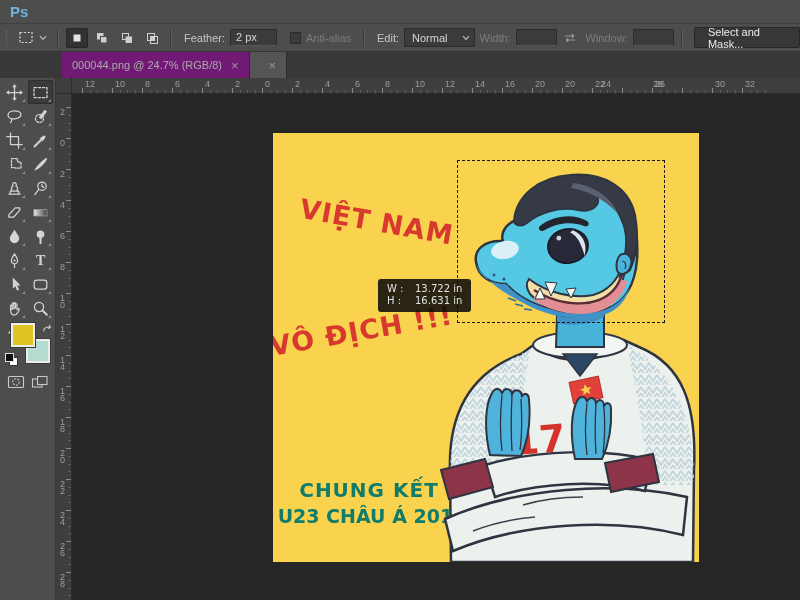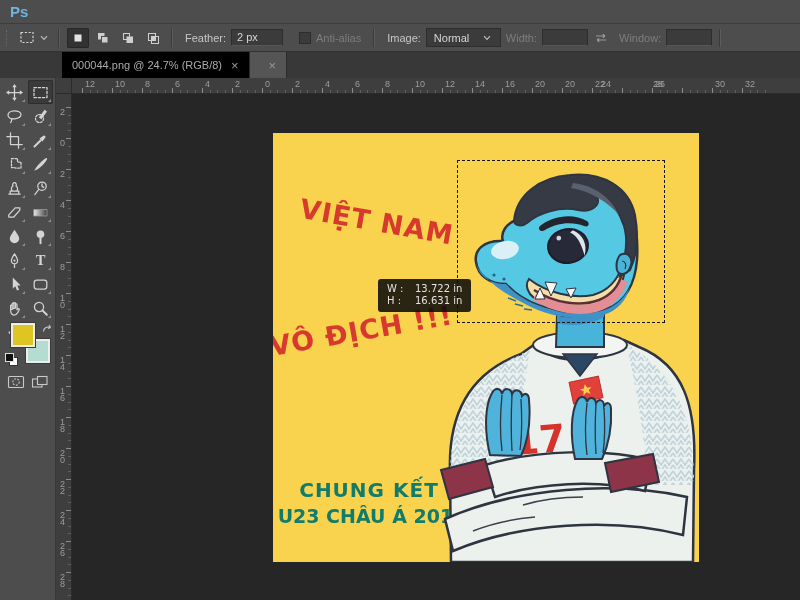--- a/index.html
+++ b/index.html
@@ -29,21 +29,21 @@
   .mode-btn.active{background:#323232;box-shadow:inset 0 0 0 1px #272727;}
   .cb{width:10px;height:10px;background:#3b3b3b;border:1px solid #2c2c2c;display:inline-block;margin-right:5px;}
   .ob-button{background:#373737;border:1px solid #262626;border-radius:2px;color:#ececec;font-size:11px;
              height:19px;display:flex;align-items:center;padding:0 13px;margin-left:4px;}
   .preset{display:flex;align-items:center;gap:4px;padding:2px 3px;}
 
   
   #tabbar{left:0;top:52px;width:800px;height:26px;background:#383838;display:flex;box-sizing:border-box;}
   .tab-spacer{width:62px;}
   .tab{display:flex;align-items:center;padding:0 10px;font-size:11px;border-right:1px solid #2b2b2b;white-space:nowrap;}
-  .tab.inactive{background:#000000;color:#aaa;}
+  .tab.inactive{background:#701a75;color:#aaa;}
   .tab.active{background:#555;color:#e8e8e8;}
   .tab-close{margin-left:9px;font-size:13px;color:#999;line-height:1;}
 
   
   #toolbar{left:0;top:78px;width:56px;height:522px;background:#4d4d4d;border-right:1px solid #383838;box-sizing:border-box;}
   #tools{display:grid;grid-template-columns:26px 26px;justify-content:center;padding-top:2px;}
   .tool{width:25px;height:24px;display:flex;align-items:center;justify-content:center;position:relative;border-radius:2px;}
   .tool.active{background:#3a3a3a;box-shadow:inset 0 0 0 1px #2e2e2e;}
   .tool::after{content:"";position:absolute;right:2px;bottom:2px;border-left:3px solid transparent;border-bottom:3px solid #8e8e8e;}
   #swatches{position:absolute;left:0;top:242px;width:56px;height:52px;}
@@ -123,35 +123,36 @@
         </svg>
       </div>
     </div>
   <div class="ob-sep"></div>
   <span class="ob-label">Feather:</span>
   <span class="ob-input" style="width:40px">2 px</span>
   <span style="width:16px"></span>
   <span class="cb"></span>
   <span class="ob-label disabled" style="margin-left:0">Anti-alias</span>
   <div class="ob-sep"></div>
-  <span class="ob-label">Image:</span>
+  <span class="ob-label">Edit:</span>
   <div class="ob-select" style="width:62px">
     <span>Normal</span>
     <svg width="8" height="6">
         <path d="M1 1.2 L4 4.4 L7 1.2" stroke="#bdbdbd" fill="none" stroke-width="1.2"></path>
       </svg>
   </div>
   <span class="ob-label disabled">Width:</span>
   <span class="ob-input disabled" style="width:34px"></span>
   <svg width="18" height="14" style="margin:0 4px">
       <path d="M4 5 H13 M13 5 L10.8 3.2 M13 5 L10.8 6.8 M14 9 H5 M5 9 L7.2 7.4 M5 9 L7.2 10.8" stroke="#9a9a9a" fill="none" stroke-width="1.1"></path>
     </svg>
   <span class="ob-label disabled">Window:</span>
   <span class="ob-input disabled" style="width:34px"></span>
   <div class="ob-sep"></div>
+  <div class="ob-button">Select and Mask...</div>
 </div>
 
 <div id="tabbar" class="abs">
   <div class="tab-spacer"></div>
   <div class="tab inactive">
     <span>000044.png @ 24.7% (RGB/8)</span>
     <span class="tab-close">×</span>
   </div>
   <div class="tab active">
     <span class="tab-close">×</span>

